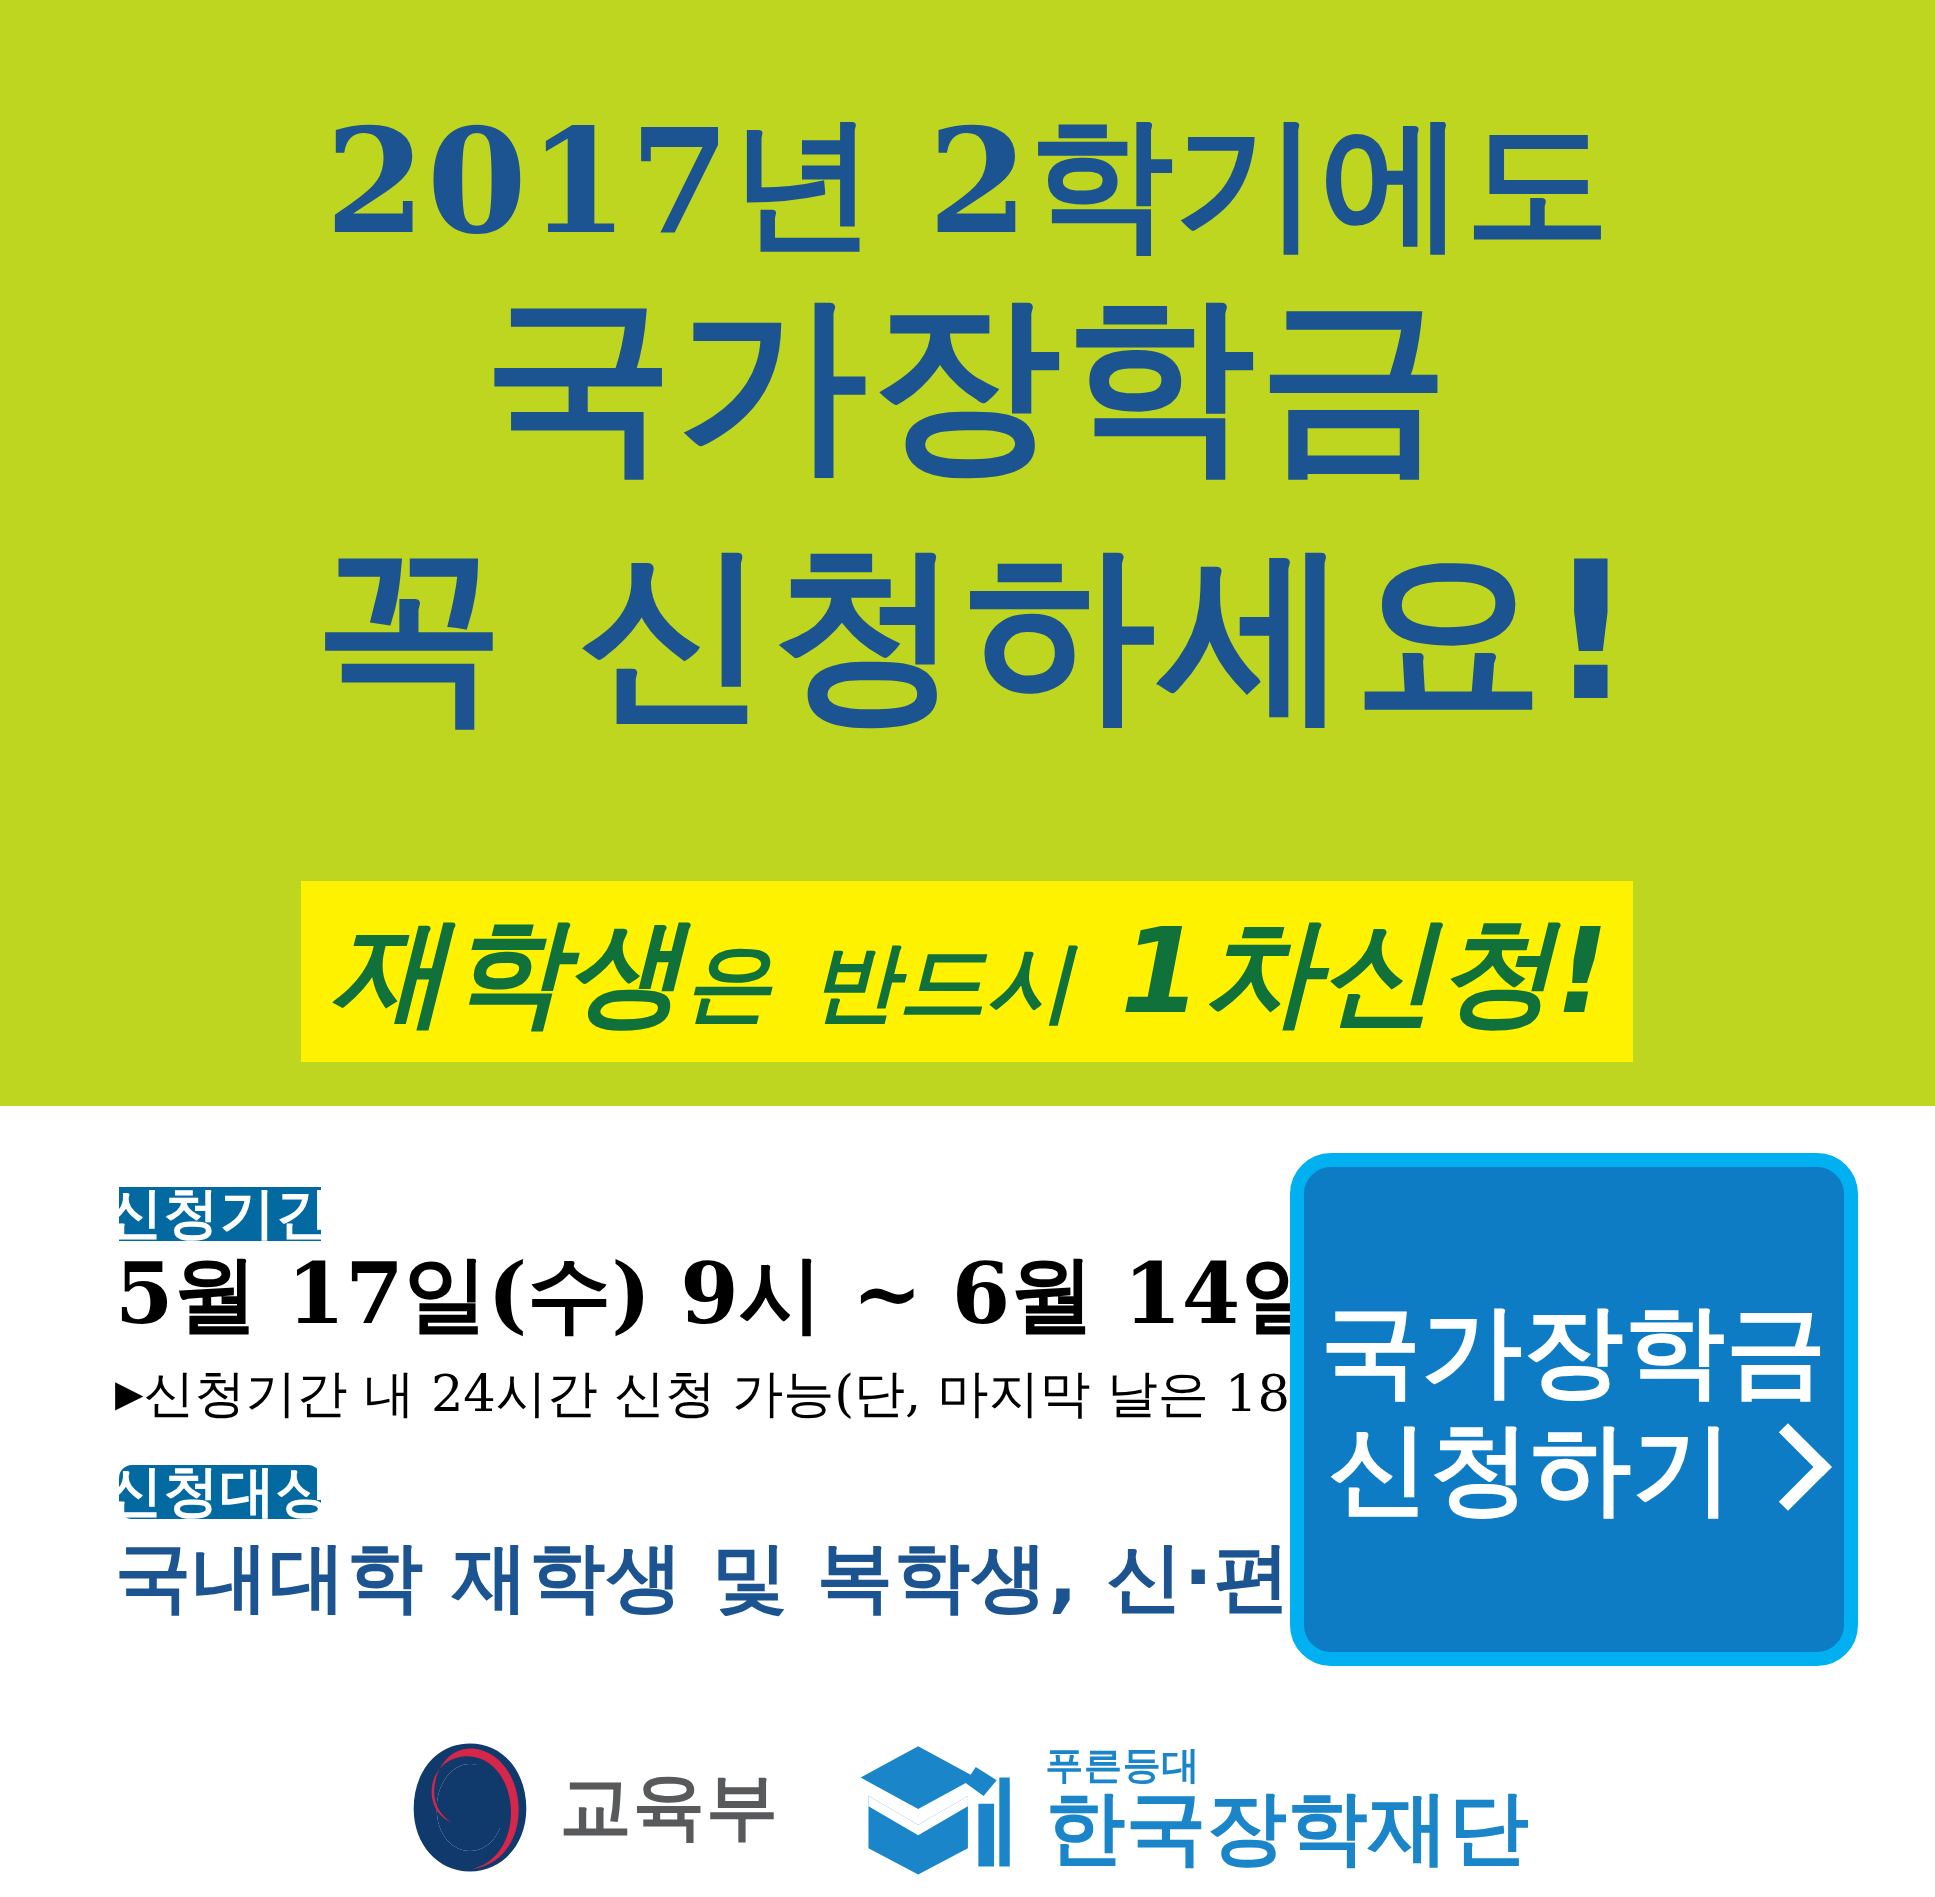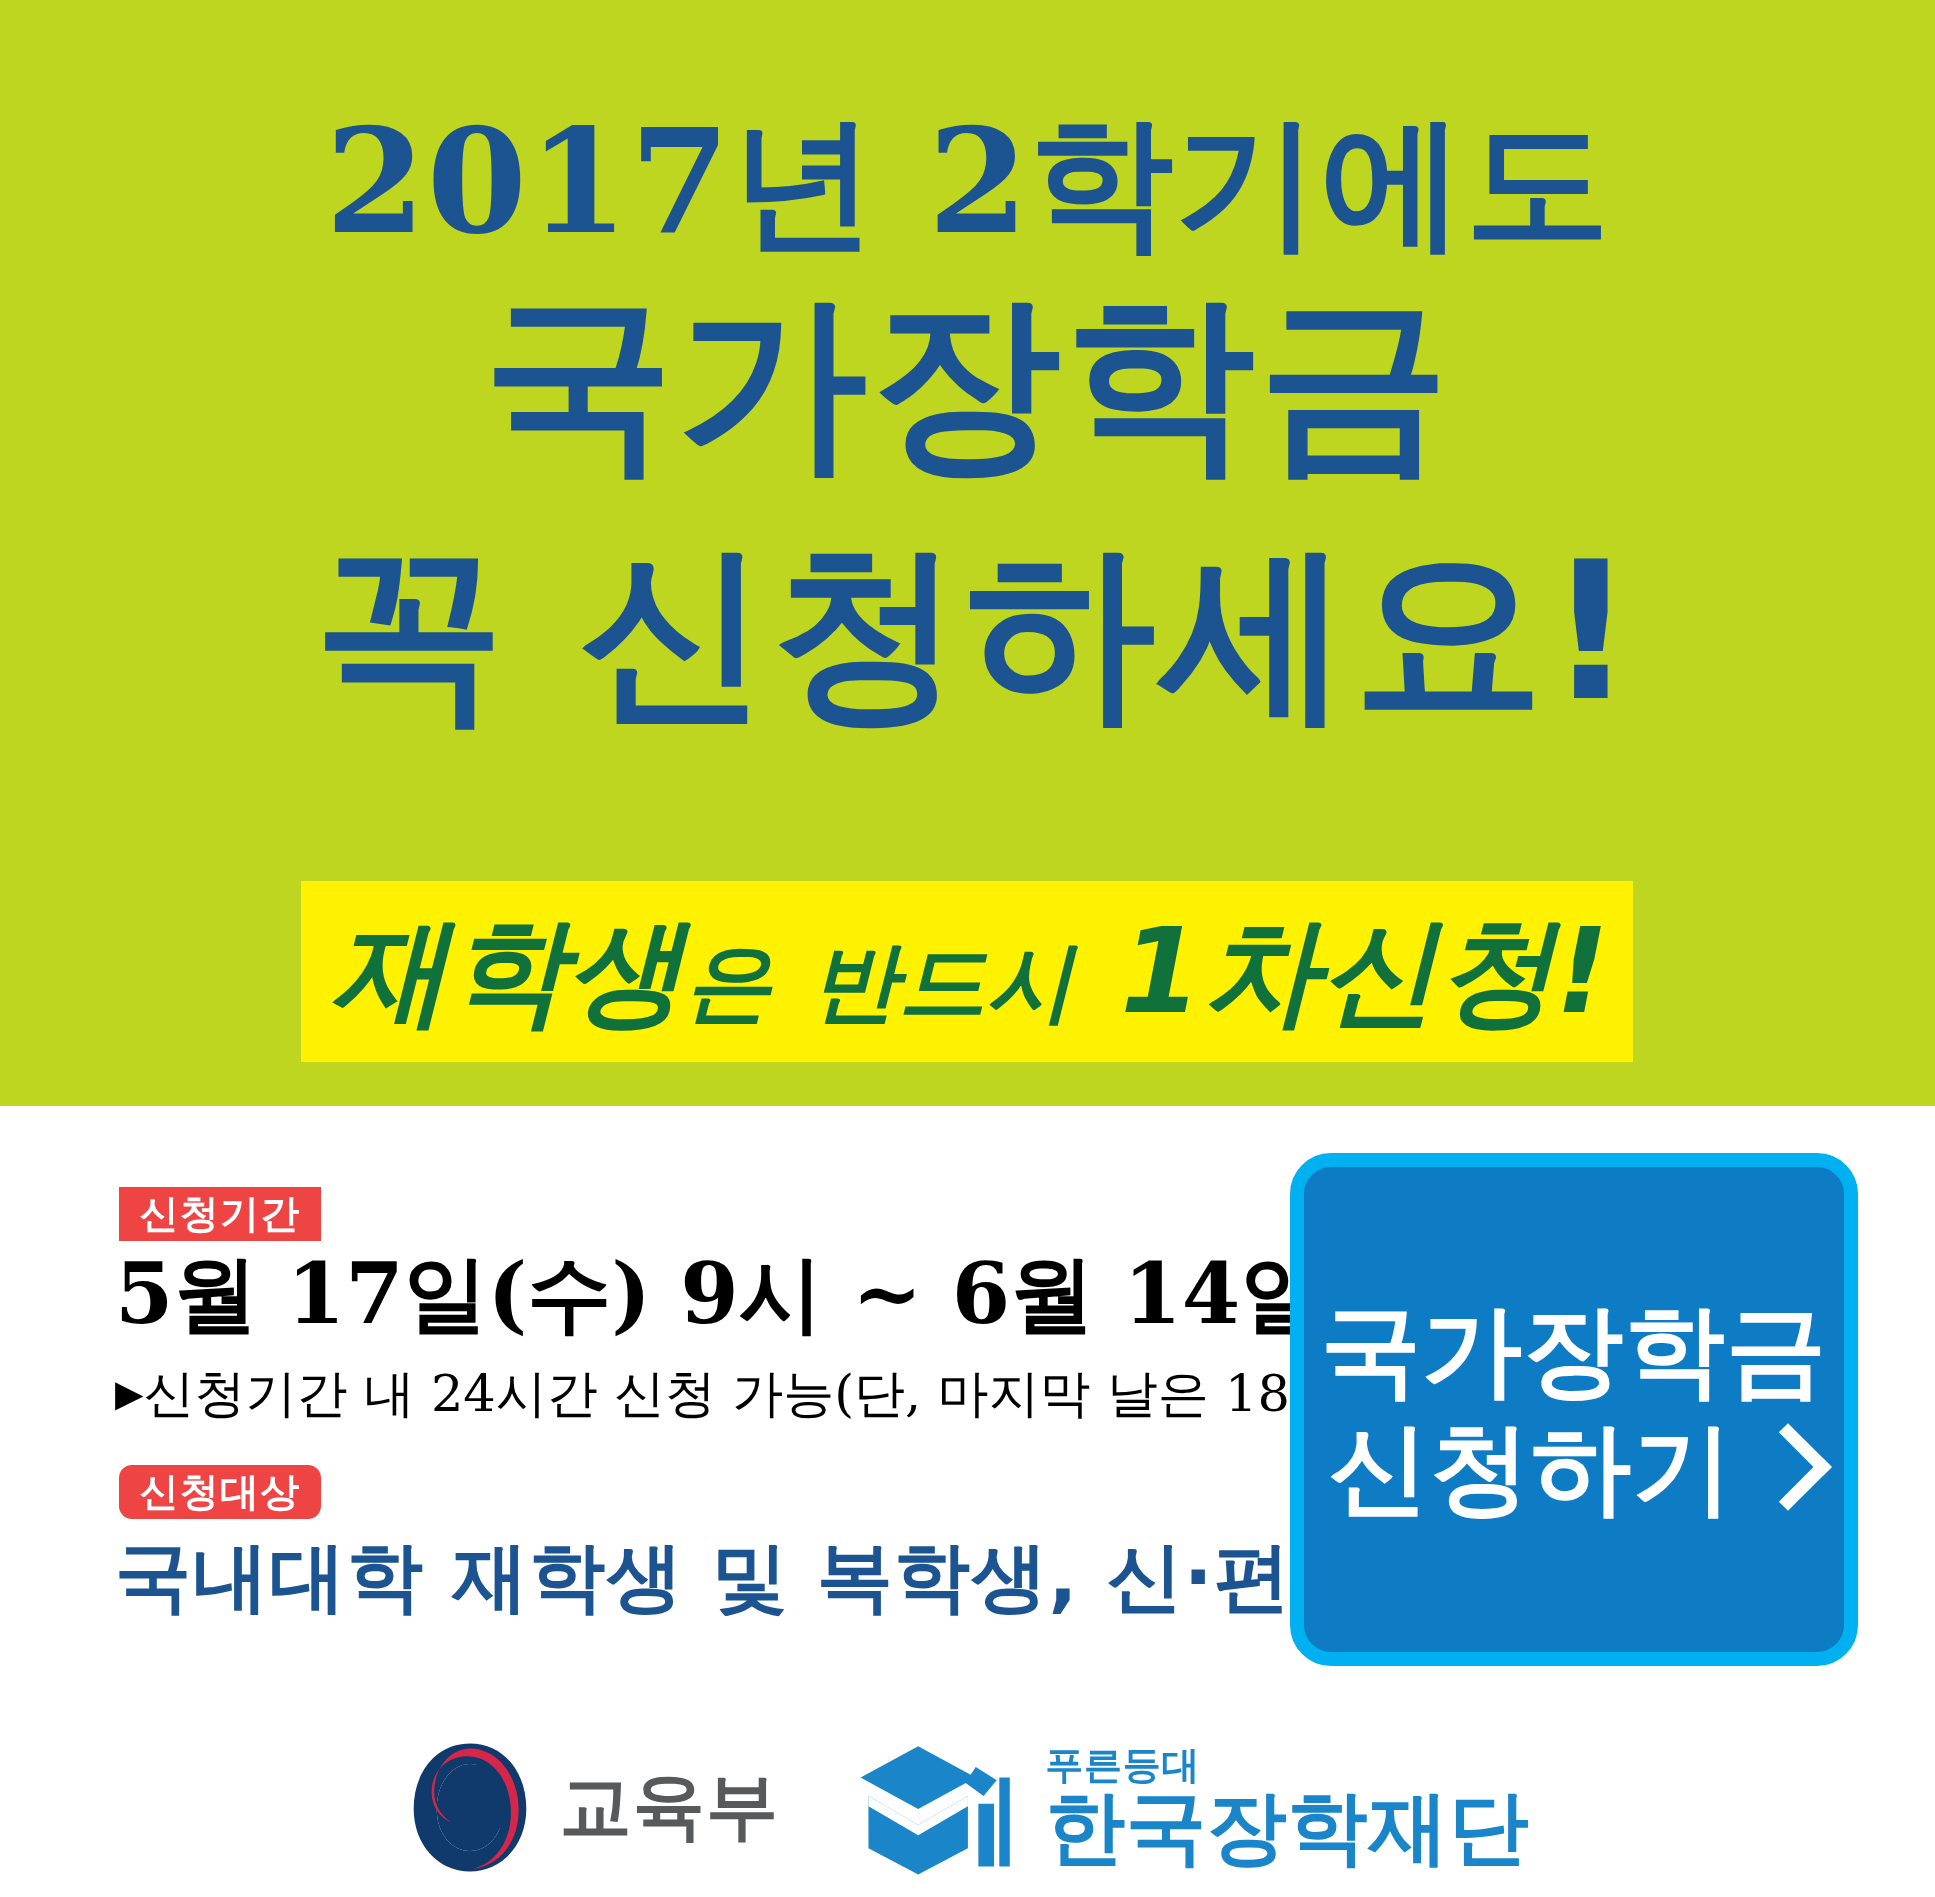--- a/index.html
+++ b/index.html
@@ -104,27 +104,27 @@
     position: absolute;
     left: 0;
     top: 1106px;
     width: 1936px;
     height: 791px;
     background: #ffffff;
   }
 
   .badge {
     position: absolute;
-    background: #ef4444;
+    background: #0369a1;
     color: #ffffff;
     font-weight: 700;
     display: flex;
     align-items: center;
     justify-content: center;
-    font-size: 39px;
+    font-size: 55px;
     letter-spacing: 1.3px;
     white-space: nowrap;
     font-family: "DejaVu Sans", "Liberation Sans", sans-serif;
   }
   .badge-period {
     left: 119px;
     top: 81px;
     width: 202px;
     height: 54px;
   }

